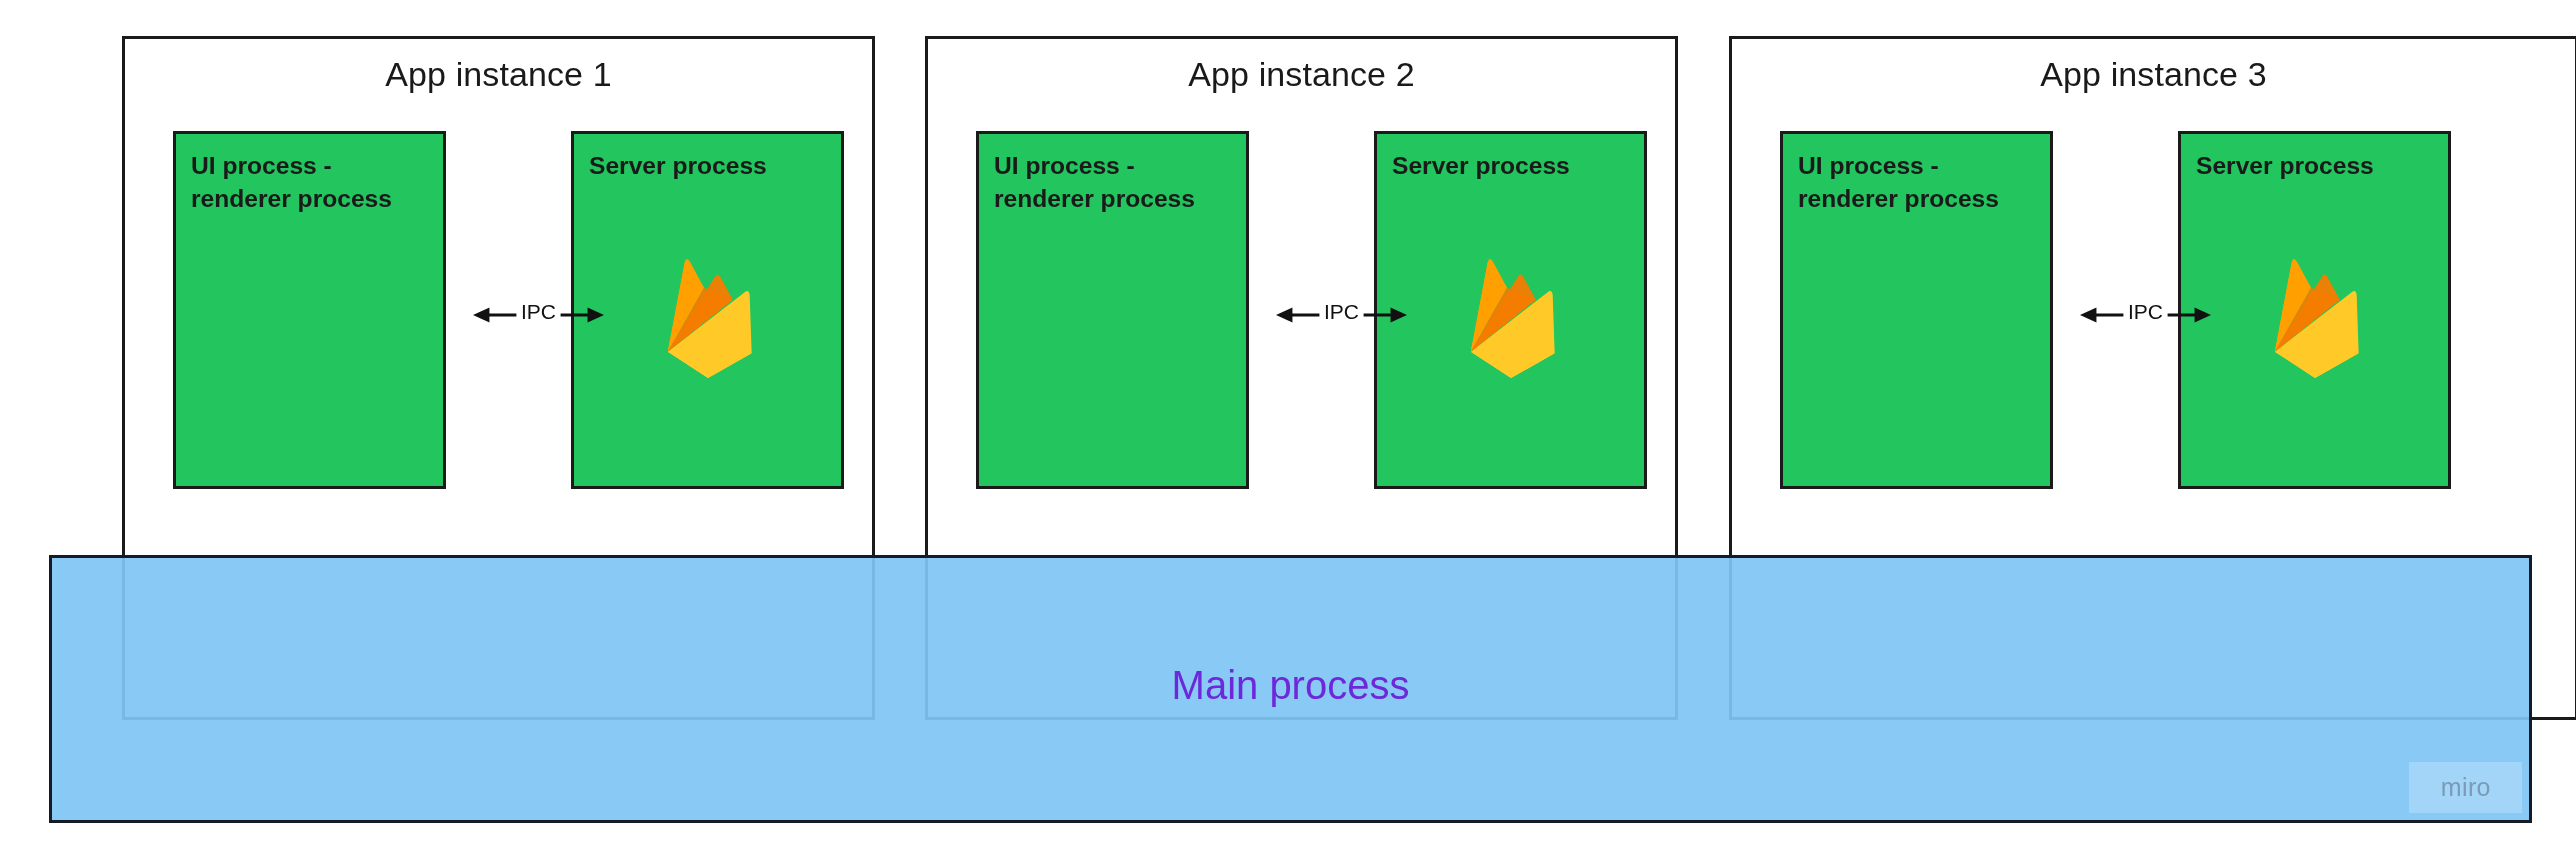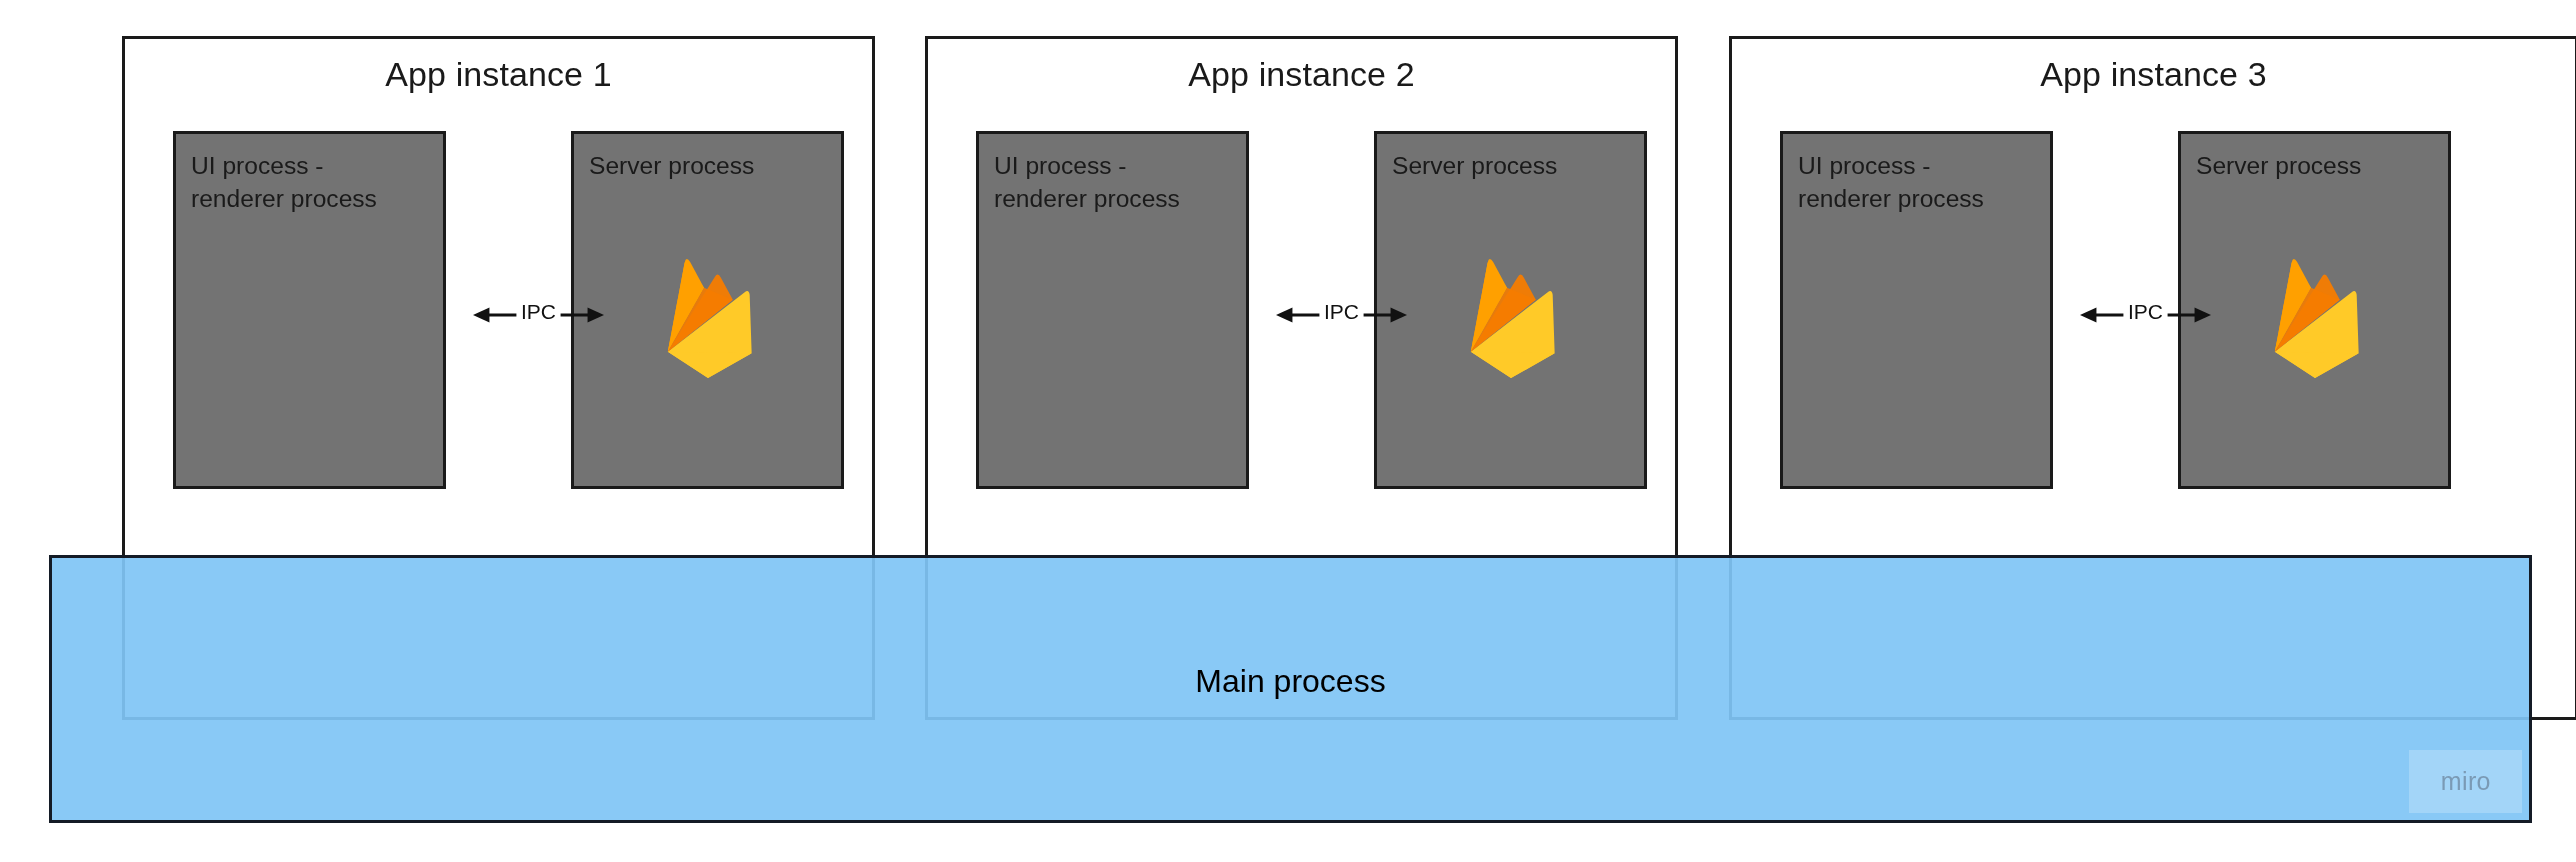--- a/index.html
+++ b/index.html
@@ -40,25 +40,26 @@
     line-height: 1.15;
     color: #1a1a1a;
     letter-spacing: 0.1px;
     white-space: nowrap;
   }
 
   
   .proc-box {
     position: absolute;
     box-sizing: border-box;
-    background: #737373;
+    background: #22c55e;
     border: 3px solid #1a1a1a;
     top: 92px;   
     width: 273px;
     height: 358px;
+    font-weight: bold;
   }
   .proc-box.ui   { left: 48px; }
   .proc-box.srv  { left: 446px; }
 
   .proc-label {
     position: absolute;
     top: 16.4px;
     left: 15px;
     right: 9px;
     font-size: 24.6px;
@@ -109,33 +110,33 @@
     height: 268px;
     background: rgba(128, 197, 245, 0.93);
     border: 3.7px solid #141b26;
   }
   #main-process-label {
     position: absolute;
     left: 0;
     right: 0;
     top: 107px;
     text-align: center;
-    font-size: 32px;
+    font-size: 40px;
     line-height: 1;
-    color: #000000;
+    color: #6d28d9;
     white-space: nowrap;
   }
 
   
   #watermark {
     position: absolute;
     right: 6.7px;
     bottom: 6.7px;
     width: 113px;
-    height: 63px;
+    height: 51px;
     background: rgba(255, 255, 255, 0.22);
     display: flex;
     align-items: center;
     justify-content: center;
   }
   #watermark-text {
     font-size: 25px;
     color: rgba(90, 105, 125, 0.55);
     letter-spacing: 0.4px;
     line-height: 1;

